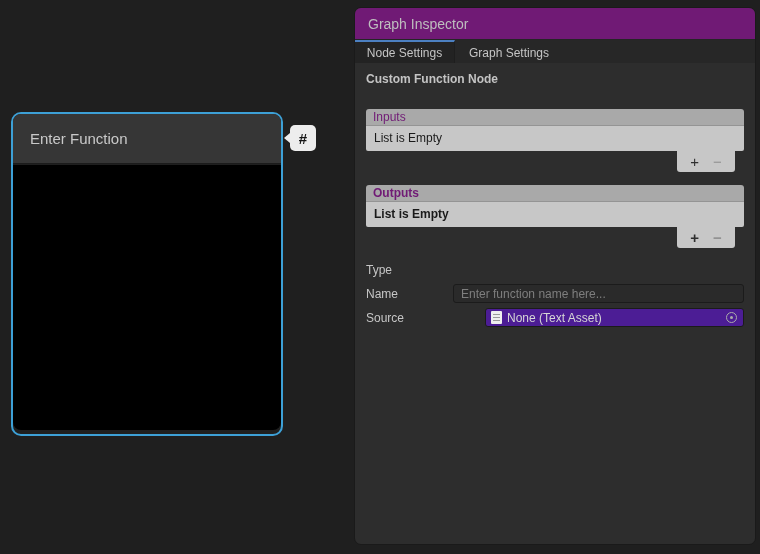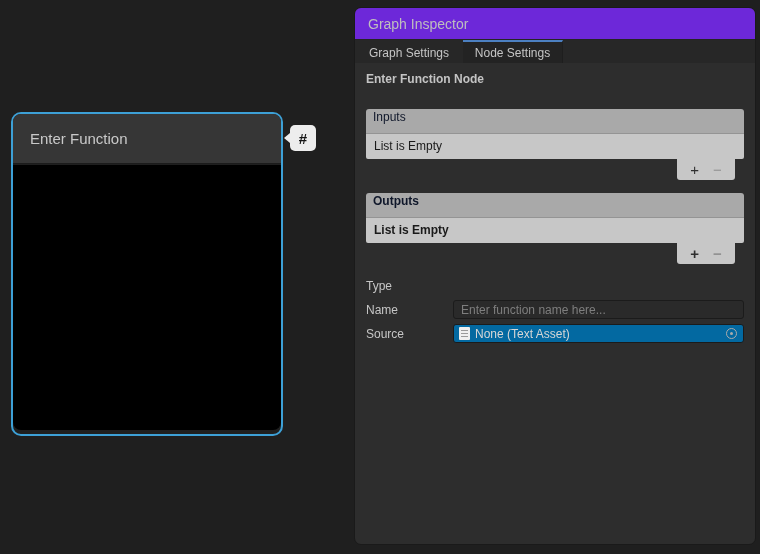--- a/index.html
+++ b/index.html
@@ -40,21 +40,21 @@
     border-right:6px solid #EDEDED;
   }
 
   
   .inspector {
     position:absolute; left:354px; top:7px; width:402px; height:538px;
     background:#2D2D2D; border:1px solid #1A1A1A; border-radius:7px;
     overflow:hidden;
   }
   .inspector-header {
-    height:32px; background:#6d28d9; border-bottom:1px solid #252525;
+    height:32px; background:#701a75; border-bottom:1px solid #252525;
     display:flex; align-items:center; padding:0 13px;
     font-size:14px; color:#BEBEBE;
   }
   .tabbar { height:23px; background:#272727; display:flex; }
   .tab {
     display:flex; align-items:center; justify-content:center;
     font-size:12px; color:#C5C5C5; height:100%;
     border-top:2px solid transparent; cursor:default;
   }
   .tab.active {
@@ -65,23 +65,23 @@
 
   .section-title {
     margin:9px 11px 0; height:14px; line-height:14px;
     font-size:12px; font-weight:bold; color:#C4C4C4;
   }
 
   .list-block { margin:0 11px; }
   .list-block.first { margin-top:23px; }
   .list-block.second { margin-top:13px;font-weight:bold; }
   .list-header {
-    height:25px; line-height:16px; background:#A9A9A9;
+    height:17px; line-height:16px; background:#A9A9A9;
     border-bottom:1px solid #949494; border-radius:3px 3px 0 0;
-    padding:0 7px; font-size:12px; color:#0f172a;
+    padding:0 7px; font-size:12px; color:#701a75;
   }
   .list-body {
     height:25px; line-height:25px; background:#C7C7C7;
     border-radius:0 0 2px 2px; padding:0 8px;
     font-size:12px; color:#1A1A1A;
   }
   .list-footer {
     height:21px; width:58px; margin-left:auto; margin-right:9px;
     background:#C7C7C7; border-radius:0 0 3px 3px;
     display:flex; align-items:center; justify-content:center; gap:14px;
@@ -106,22 +106,22 @@
     border-left:4px solid transparent; border-right:4px solid transparent;
     border-top:5px solid #B8B8B8;
   }
   .text-input { background:#2A2A2A; border:1px solid #1B1B1B; padding:0 2px; }
   .text-input input {
     width:100%; background:transparent; border:none; outline:none;
     font-family:inherit; font-size:12px; color:#CFCFCF; padding:12px 5px;
   }
   .text-input input::placeholder { color:#7E7E7E; opacity:1; }
   .object-field {
-    background:#0369a1; border:1px solid #1B1B1B;
-    padding:0 5px; gap:5px; cursor:pointer;
+    background:#4c1d95; border:1px solid #1B1B1B;
+    padding:0 5px; gap:5px; cursor:pointer;margin-left:32px;
   }
   .doc-icon { width:11px; height:13px; background:#EFEFEF; border-radius:1px; position:relative; flex-shrink:0; }
   .doc-icon::after {
     content:''; position:absolute; left:2px; right:2px; top:3px; height:8px;
     background:repeating-linear-gradient(to bottom,#9A9A9A 0 1px,transparent 1px 3px);
   }
   .object-value { flex:1; font-size:12px; color:#D6D6D6; }
   .picker-icon { width:11px; height:11px; border:1px solid #ABABAB; border-radius:50%; position:relative; flex-shrink:0; margin-right:1px; }
   .picker-icon::after {
     content:''; position:absolute; left:50%; top:50%; width:3px; height:3px;
@@ -146,29 +146,29 @@
 
 </div>
 
 <div class="inspector">
 
   <div class="inspector-header">
     <span>Graph Inspector</span>
   </div>
 
   <div class="tabbar">
+    <div class="tab active">
+      <span>Node Settings</span>
+    </div>
     <div class="tab inactive">
       <span>Graph Settings</span>
     </div>
-    <div class="tab active">
-      <span>Node Settings</span>
-    </div>
-  </div>
-
-  <div class="section-title">Enter Function Node</div>
+  </div>
+
+  <div class="section-title">Custom Function Node</div>
 
   <div class="list-block first">
     <div class="list-header">Inputs</div>
     <div class="list-body">List is Empty</div>
     <div class="list-footer">
       <span class="btn-add">+</span>
       <span class="btn-remove">−</span>
     </div>
   </div>
 

